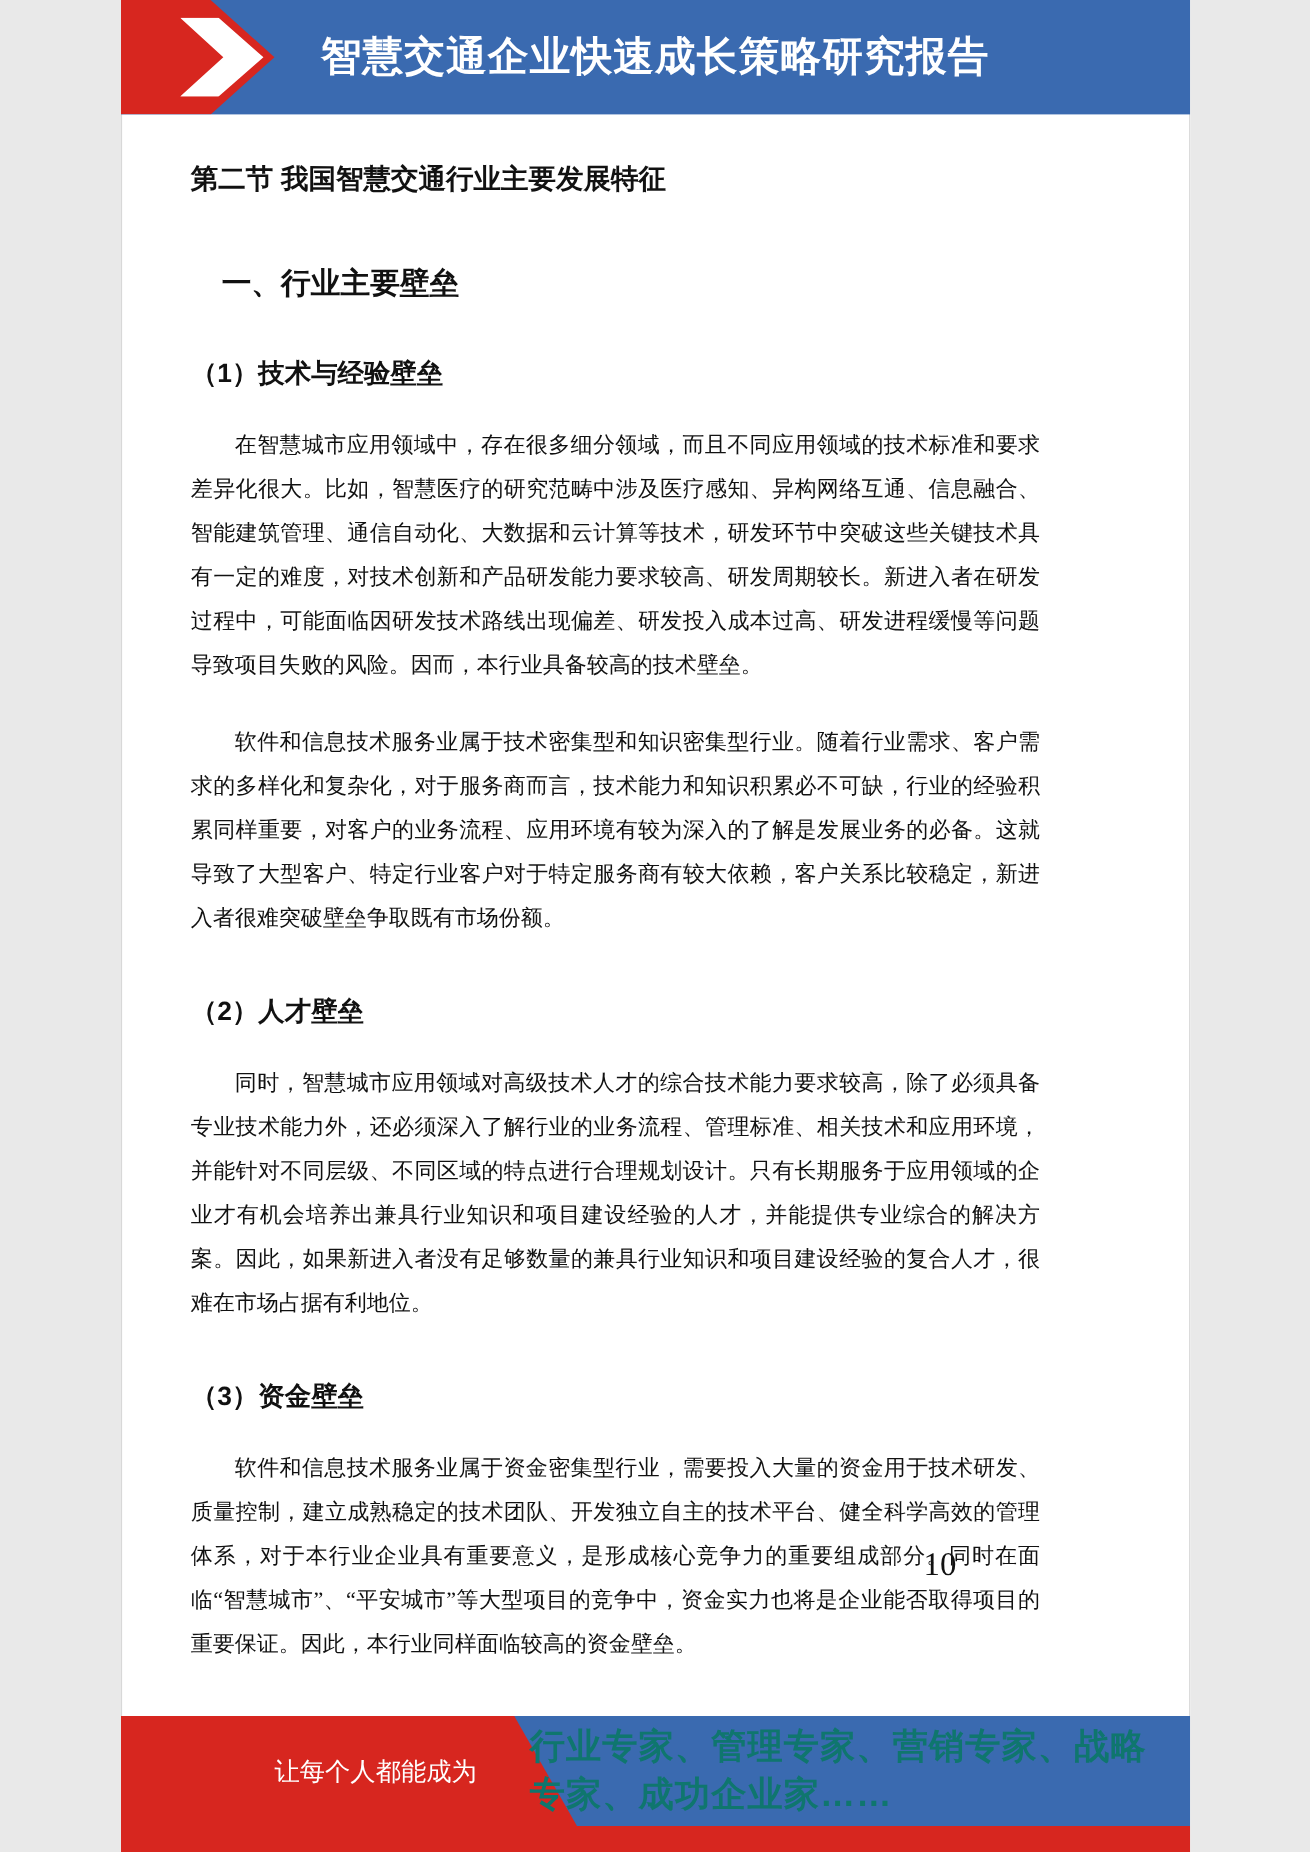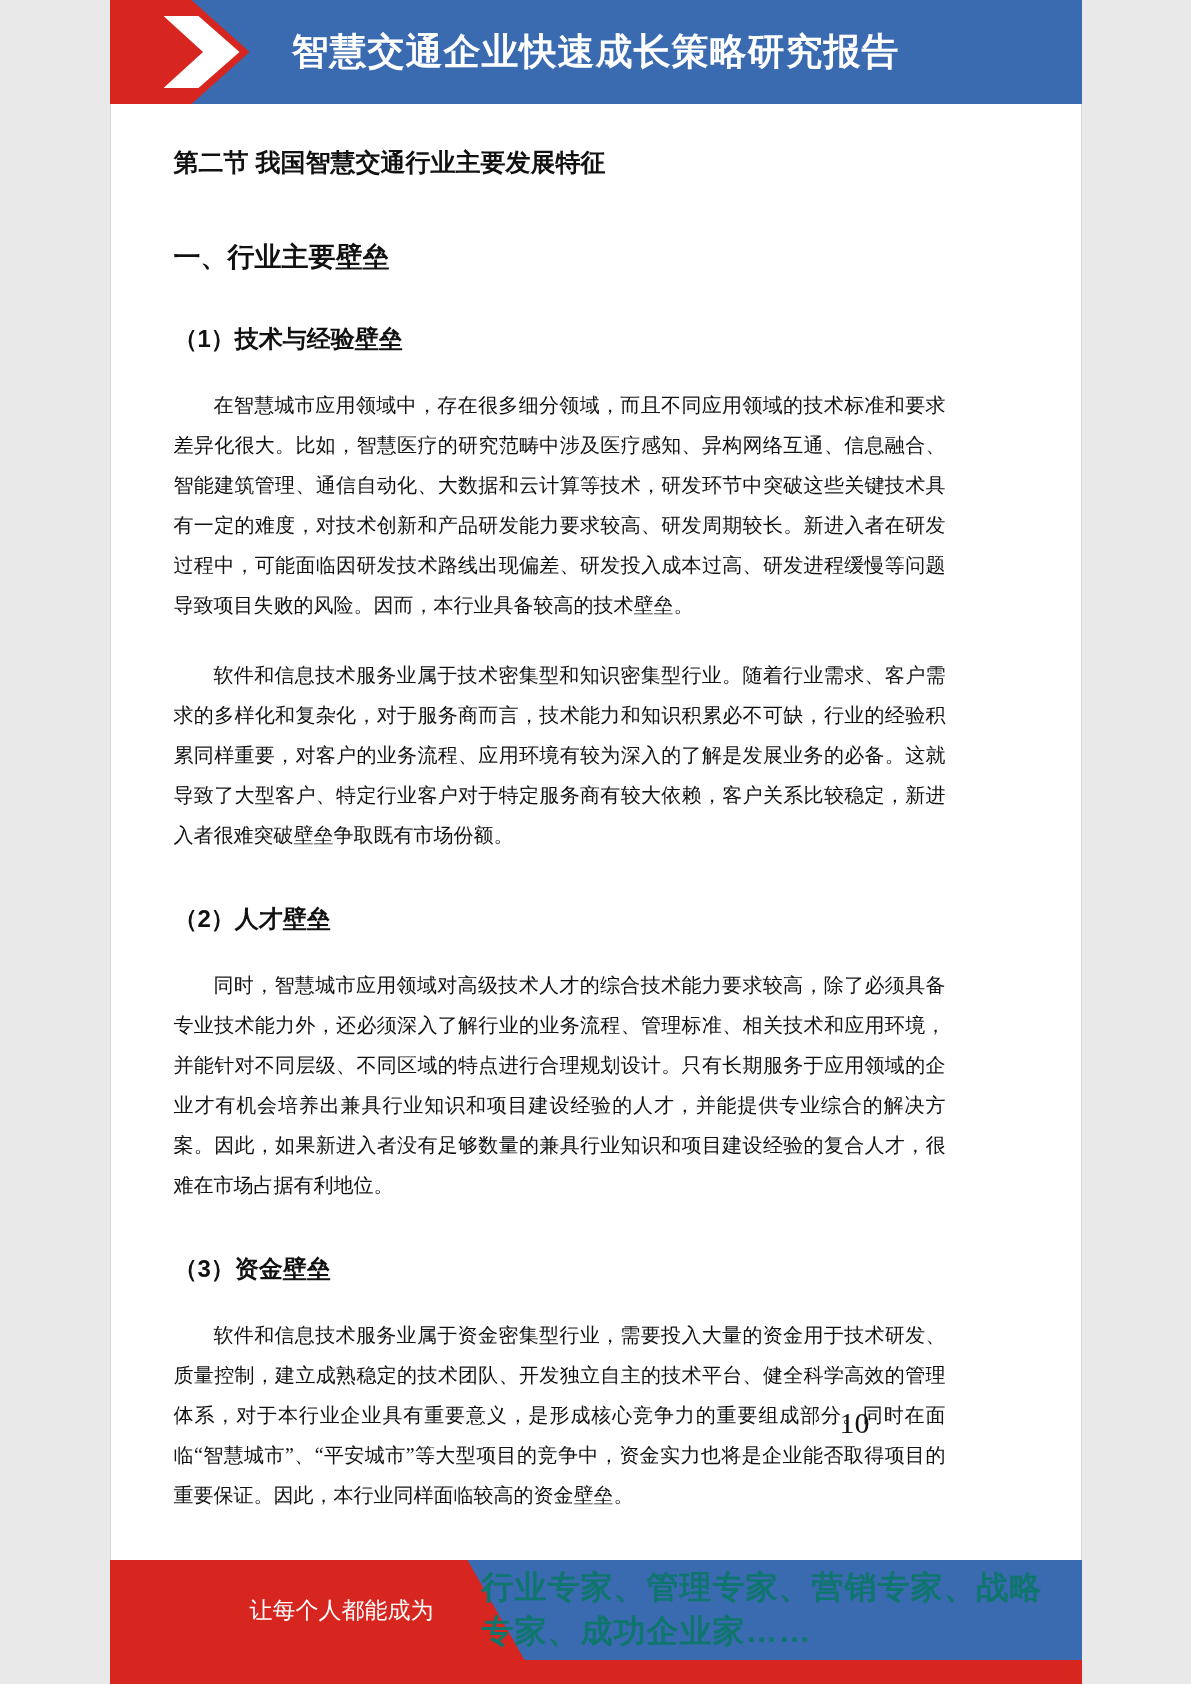--- a/index.html
+++ b/index.html
@@ -58,20 +58,21 @@
     font-family: "Liberation Sans", sans-serif;
     font-weight: bold;
     font-size: 25px;
     margin-top: 22px;
   }
   .chapter-heading {
     font-family: "Liberation Sans", sans-serif;
     font-weight: bold;
     font-size: 27px;
     margin-top: 60px;
+    margin-left: 28px;
   }
   .sub-heading {
     font-family: "Liberation Sans", sans-serif;
     font-weight: bold;
     font-size: 24px;
     margin-top: 48px;
   }
   .para {
     font-size: 20px;
     line-height: 40px;

